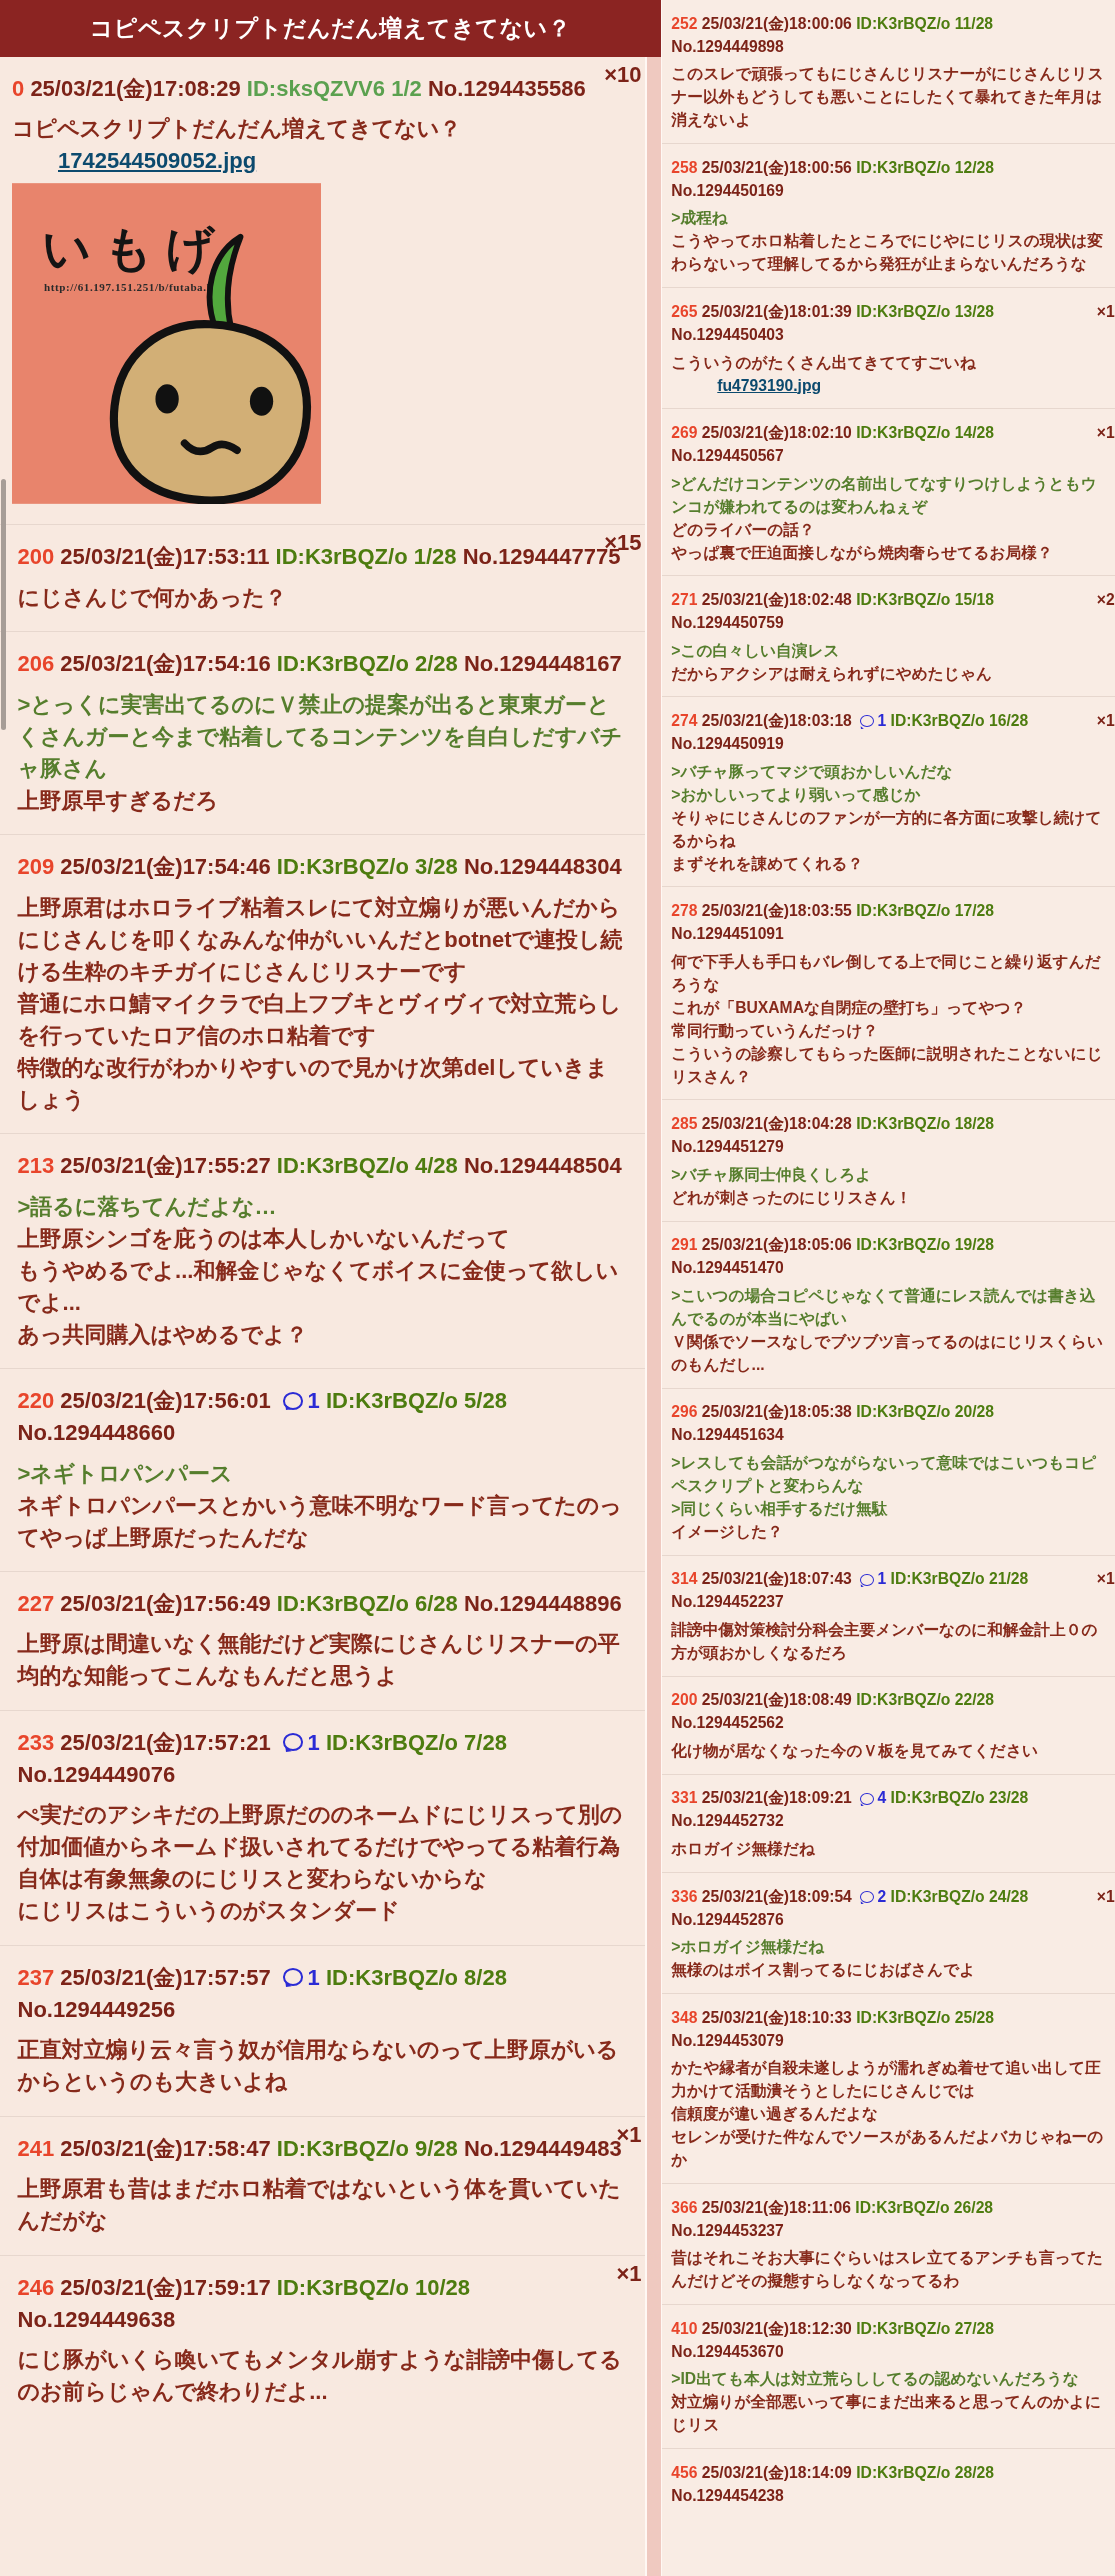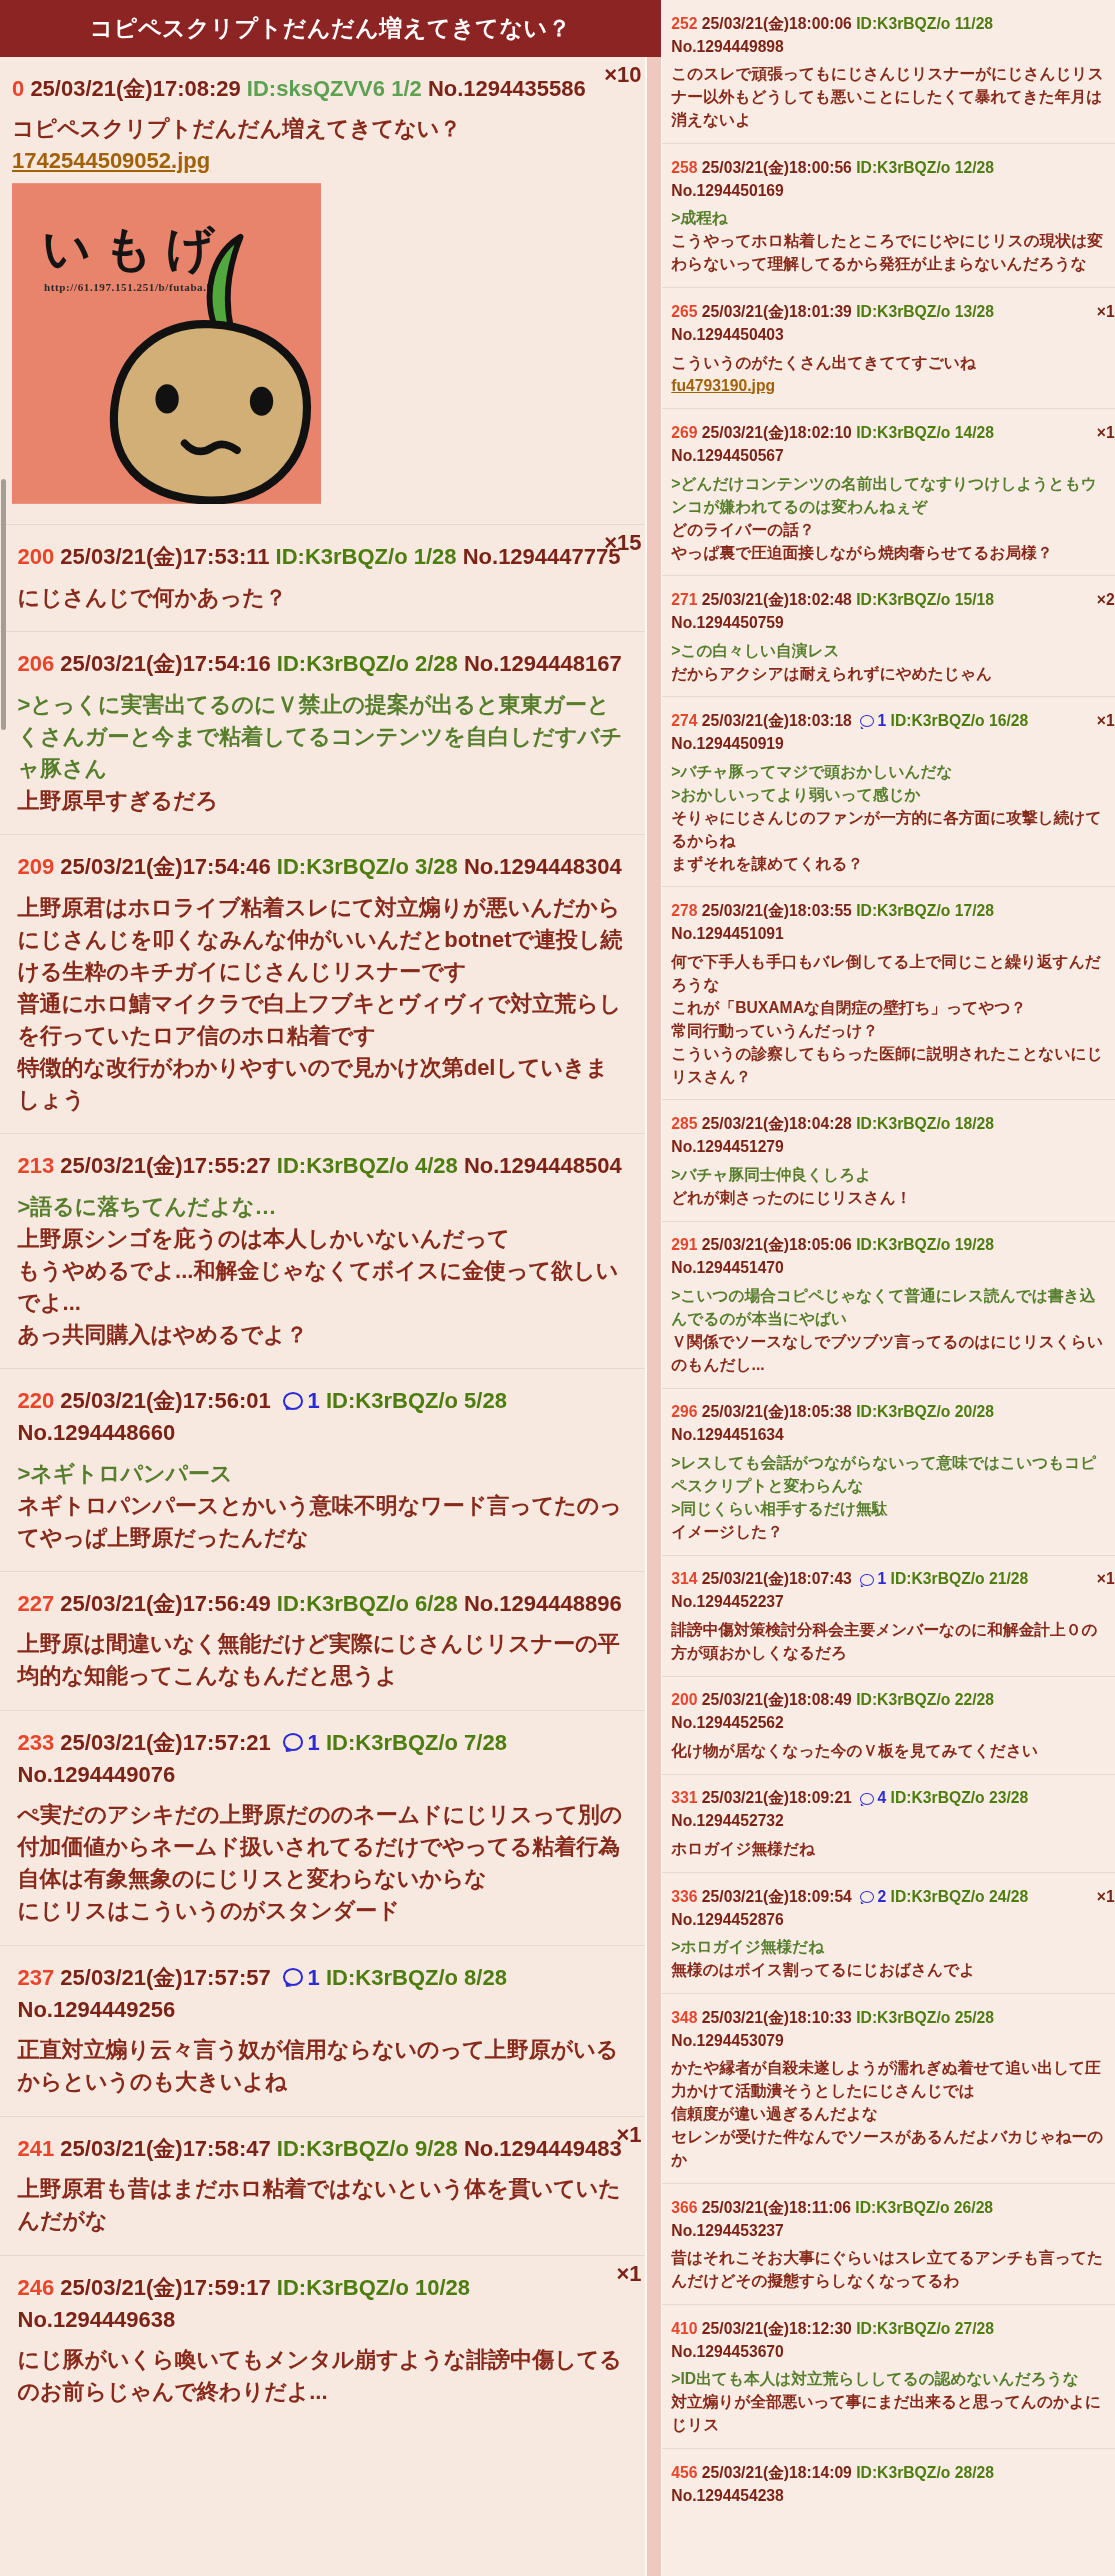--- a/index.html
+++ b/index.html
@@ -26,21 +26,21 @@
   #right-pane .hdr{margin-bottom:4.7px;}
   .num{color:#E8452B;}
   .idc{color:#4d7c0f;}
   .idg{color:#5BA14F;}
   .dt,.no{color:#7C2318;}
   .mult{position:absolute;color:#7C2318;}
   #left-pane .mult{right:3.5px;top:2px;}
   #right-pane .mult{right:2.3px;top:11.7px;}
   .line{color:#872A1B;}
   .quote{color:#567E2D;}
-  a.flink{color:#a16207;text-decoration:underline;cursor:pointer;}
+  a.flink{color:#0c4a6e;text-decoration:underline;cursor:pointer;margin-left:46px;}
   .bubble-wrap{display:inline-block;color:#2B2BD5;}
   .bubble{display:inline-block;border:2.3px solid #2B2BD5;border-radius:50%;
     width:16.3px;height:14px;position:relative;margin:0 4.7px 0 5.8px;vertical-align:-1.2px;}
   .bubble::after{content:'';position:absolute;left:-2.3px;bottom:-6.4px;width:0;height:0;
     border:4.1px solid transparent;border-top-color:#2B2BD5;transform:rotate(38deg);}
   #right-pane .bubble{width:11.7px;height:10px;border-width:1.7px;margin:0 3.5px 0 4.1px;}
   #right-pane .bubble::after{border-width:2.9px;bottom:-4.7px;}
   .op-img{display:block;margin:5.8px 0 2.3px 0;}
   #left-scroll-thumb{position:absolute;left:0.6px;top:479px;width:5.2px;height:251px;
     background:#A79D97;border-radius:2.9px;z-index:6;}

